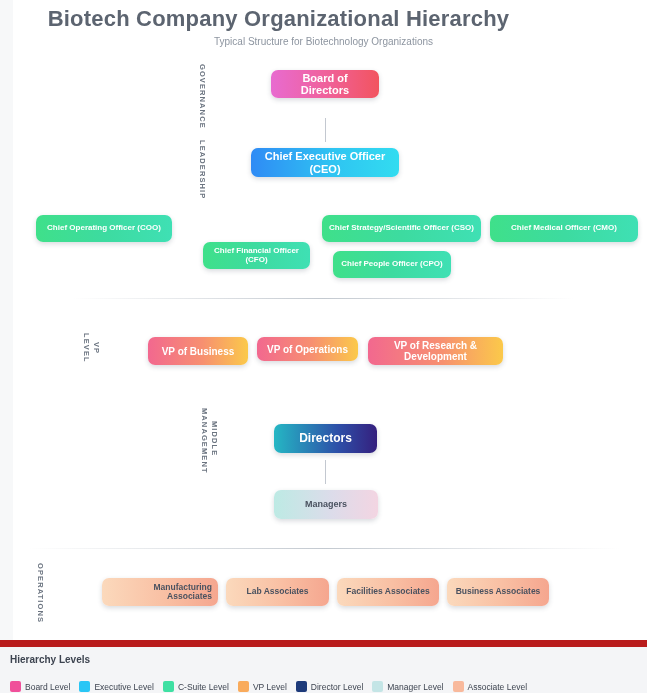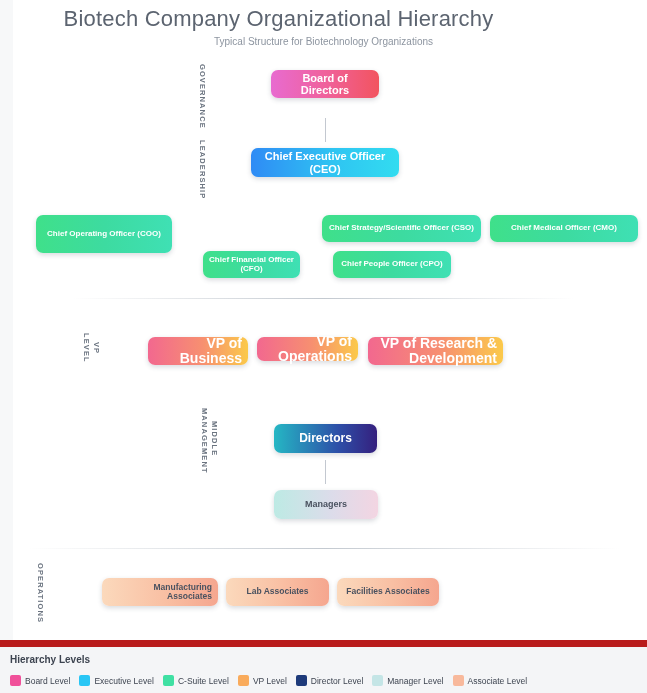--- a/index.html
+++ b/index.html
@@ -27,21 +27,21 @@
     background: #f7f8f9;
   }
 
   
   .page-title {
     position: absolute;
     left: 0; top: 6px;
     width: 557px;
     text-align: center;
     font-size: 22px;
-    font-weight: 400;
+    font-weight: 700;
     color: #5c6470;
     letter-spacing: .2px;
   }
   .page-subtitle {
     position: absolute;
     left: 0; top: 36px;
     width: 647px;
     text-align: center;
     font-size: 10px;
     font-weight: 400;
@@ -101,23 +101,22 @@
     background: linear-gradient(90deg, #2f8bf5 0%, #2fc4f2 55%, #32dcf0 100%);
     font-size: 11px;
   }
   .n-csuite {
     background: linear-gradient(90deg, #3fe08a 0%, #3ddba0 50%, #3fe0b4 100%);
     font-size: 8px;
     font-weight: 700;
   }
   .n-vp {
     background: linear-gradient(90deg, #f2688f 0%, #f79070 55%, #fbc94a 100%);
-    font-size: 14px;
-    font-weight: 700;
-    text-align: right;
+    font-size: 10px;
+    font-weight: 700;
   }
   .n-director {
     background: linear-gradient(90deg, #25b7c4 0%, #2d4fa8 62%, #35207e 100%);
     font-size: 12px;
   }
   .n-manager {
     background: linear-gradient(90deg, #bdeae4 0%, #dcdcea 55%, #f3d5e2 100%);
     font-size: 9px;
     font-weight: 700;
   }
@@ -147,20 +146,21 @@
     left: 10px; top: 28px;
     display: flex;
     align-items: center;
     gap: 0px;
     flex-wrap: nowrap;
   }
   .legend-item {
     display: flex;
     align-items: center;
     margin-right: 9px;
+    margin-top: 6px;
   }
   .swatch {
     width: 11px; height: 11px;
     border-radius: 2px;
     margin-right: 4px;
     flex: none;
   }
   .legend-label {
     font-size: 8.5px;
     color: #3d4450;
@@ -188,38 +188,39 @@
   <div class="divider" style="left:72px; top:298px; width:503px;"></div>
   <div class="divider" style="left:28px; top:548px; width:592px;"></div>
 
   <div class="connector" style="left:325px; top:118px; height:24px;"></div>
   <div class="connector" style="left:325px; top:460px; height:24px;"></div>
 
   <div class="node n-board" style="left:271px; top:70px; width:108px; height:28px;">Board of Directors</div>
 
   <div class="node n-ceo" style="left:251px; top:148px; width:148px; height:29px;">Chief Executive Officer (CEO)</div>
 
-  <div class="node n-csuite" style="left:36px; top:215px; width:136px; height:38px;">Chief Operating Officer (COO)</div>
+  <div class="node n-csuite" style="left:36px; top:215px; width:136px; height:27px;">Chief Operating Officer (COO)</div>
   <div class="node n-csuite" style="left:322px; top:215px; width:159px; height:27px;">Chief Strategy/Scientific Officer (CSO)</div>
   <div class="node n-csuite" style="left:490px; top:215px; width:148px; height:27px;">Chief Medical Officer (CMO)</div>
 
-  <div class="node n-csuite" style="left:203px; top:251px; width:97px; height:27px;">Chief Financial Officer (CFO)</div>
+  <div class="node n-csuite" style="left:203px; top:242px; width:107px; height:27px;">Chief Financial Officer (CFO)</div>
   <div class="node n-csuite" style="left:333px; top:251px; width:118px; height:27px;">Chief People Officer (CPO)</div>
 
   <div class="node n-vp" style="left:148px; top:337px; width:100px; height:28px;">VP of Business</div>
   <div class="node n-vp" style="left:257px; top:337px; width:101px; height:24px;">VP of Operations</div>
   <div class="node n-vp" style="left:368px; top:337px; width:135px; height:28px;">VP of Research &amp; Development</div>
 
   <div class="node n-director" style="left:274px; top:424px; width:103px; height:29px;">Directors</div>
 
   <div class="node n-manager dark-text" style="left:274px; top:490px; width:104px; height:29px;">Managers</div>
 
   <div class="node n-assoc dark-text" style="left:102px; top:578px; width:116px; height:28px;padding-left:32px;">Manufacturing Associates</div>
   <div class="node n-assoc dark-text" style="left:226px; top:578px; width:103px; height:28px;">Lab Associates</div>
   <div class="node n-assoc dark-text" style="left:337px; top:578px; width:102px; height:28px;">Facilities Associates</div>
+  <div class="node n-assoc dark-text" style="left:447px; top:578px; width:102px; height:28px;">Business Associates</div>
 
   <div class="legend-panel">
     <div class="legend-title">Hierarchy Levels</div>
     <div class="legend-row" id="legend-row">
         <div class="legend-item">
           <span class="swatch" style="background: rgb(240, 80, 154);"></span>
           <span class="legend-label">Board Level</span>
         </div>
         <div class="legend-item">
           <span class="swatch" style="background: rgb(41, 198, 245);"></span>

